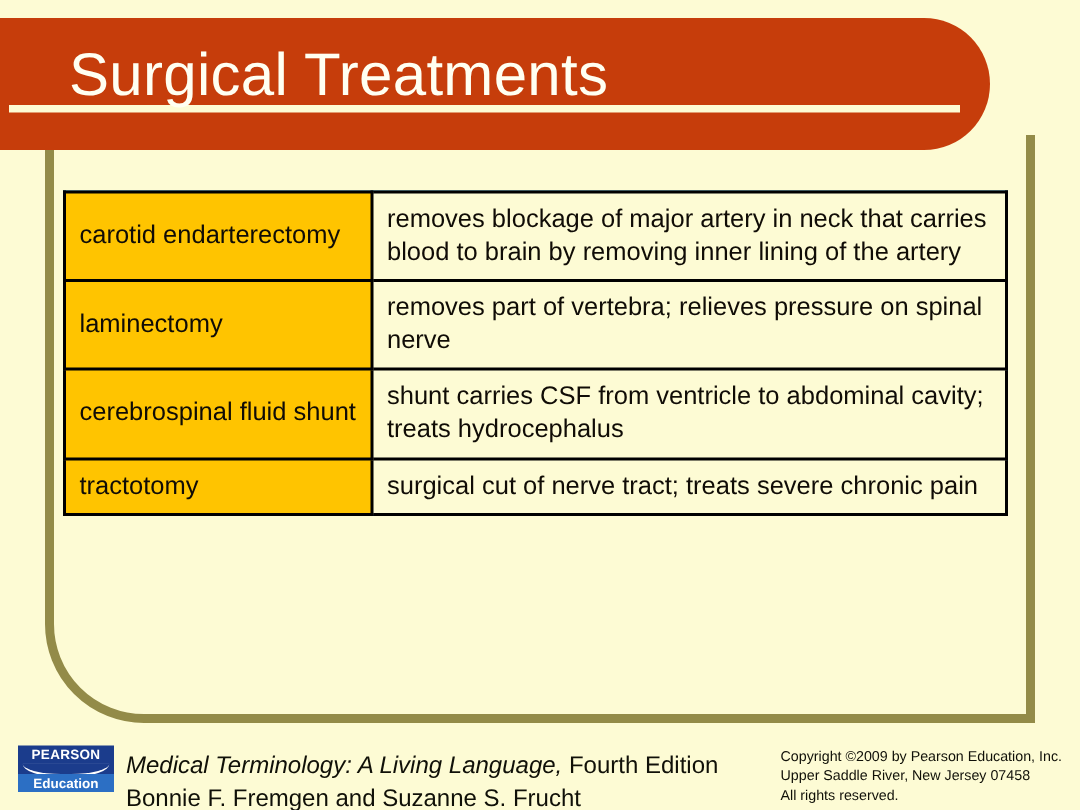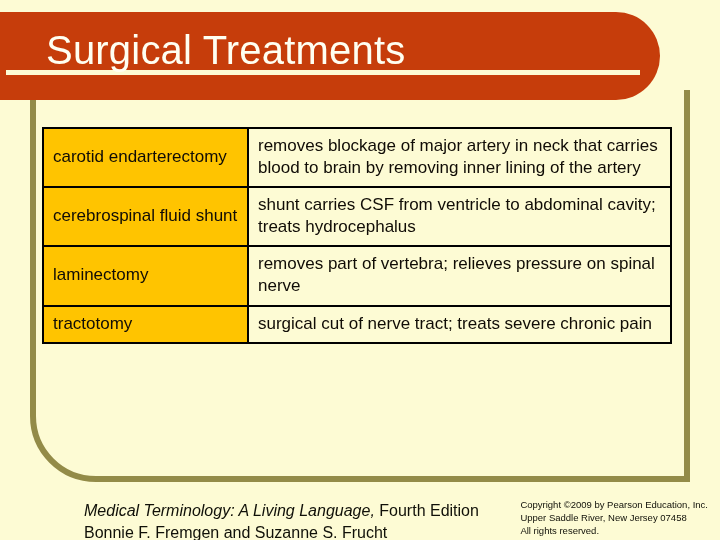--- a/index.html
+++ b/index.html
@@ -186,34 +186,40 @@
   <div class="title-underline"></div>
   <div class="title-text">Surgical Treatments</div>
 
   <table class="term-table">
     <tbody>
       <tr>
         <td class="term">carotid endarterectomy</td>
         <td class="defn">removes blockage of major artery in neck that carries blood to brain by removing inner lining of the artery</td>
       </tr>
       <tr>
+        <td class="term">laminectomy</td>
+        <td class="defn">removes part of vertebra; relieves pressure on spinal nerve</td>
+      </tr>
+      <tr>
         <td class="term">cerebrospinal fluid shunt</td>
         <td class="defn">shunt carries CSF from ventricle to abdominal cavity; treats hydrocephalus</td>
       </tr>
       <tr>
-        <td class="term">laminectomy</td>
-        <td class="defn">removes part of vertebra; relieves pressure on spinal nerve</td>
-      </tr>
-      <tr>
         <td class="term">tractotomy</td>
         <td class="defn">surgical cut of nerve tract; treats severe chronic pain</td>
       </tr>
     </tbody>
   </table>
 
+  <div class="footer-logo">
+    <div class="pearson-word">PEARSON</div>
+    <div class="swoosh"></div>
+    <div class="edu-bar"></div>
+    <div class="edu-word">Education</div>
+  </div>
 
   <div class="footer-credit">
     <div><span class="bookname">Medical Terminology: A Living Language,</span><span> Fourth Edition</span></div>
     <div>Bonnie F. Fremgen and Suzanne S. Frucht</div>
   </div>
 
   <div class="footer-copy">
     <div>Copyright ©2009 by Pearson Education, Inc.</div>
     <div>Upper Saddle River, New Jersey 07458</div>
     <div>All rights reserved.</div>

